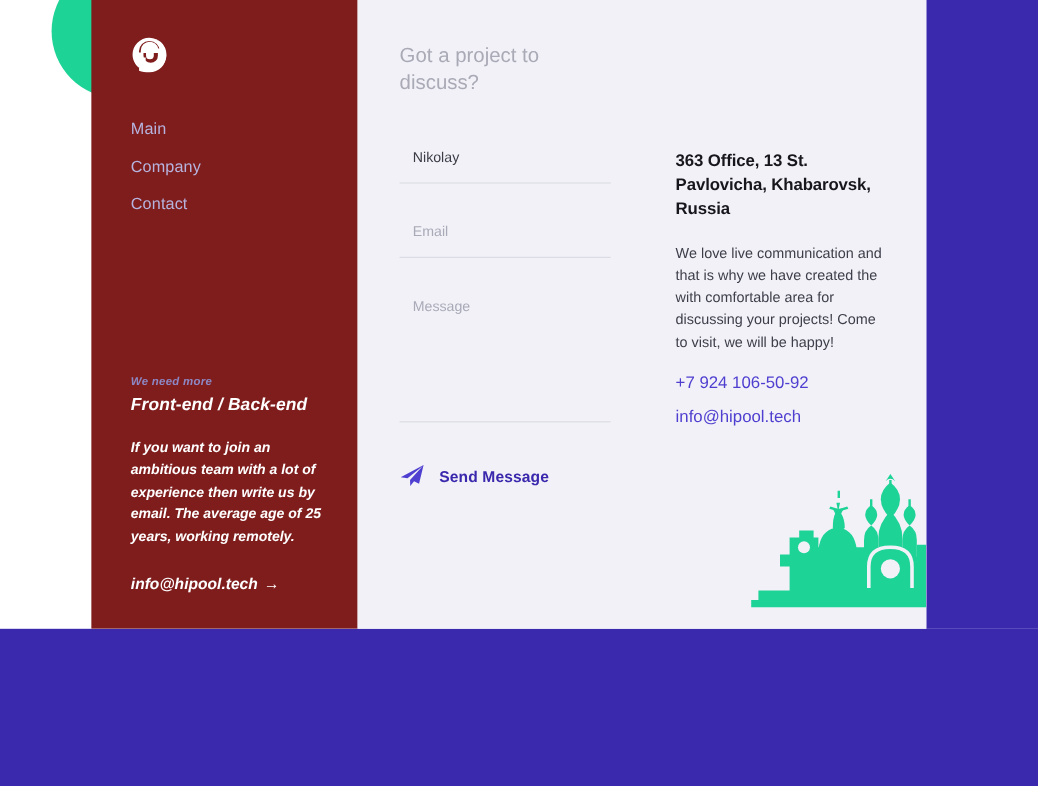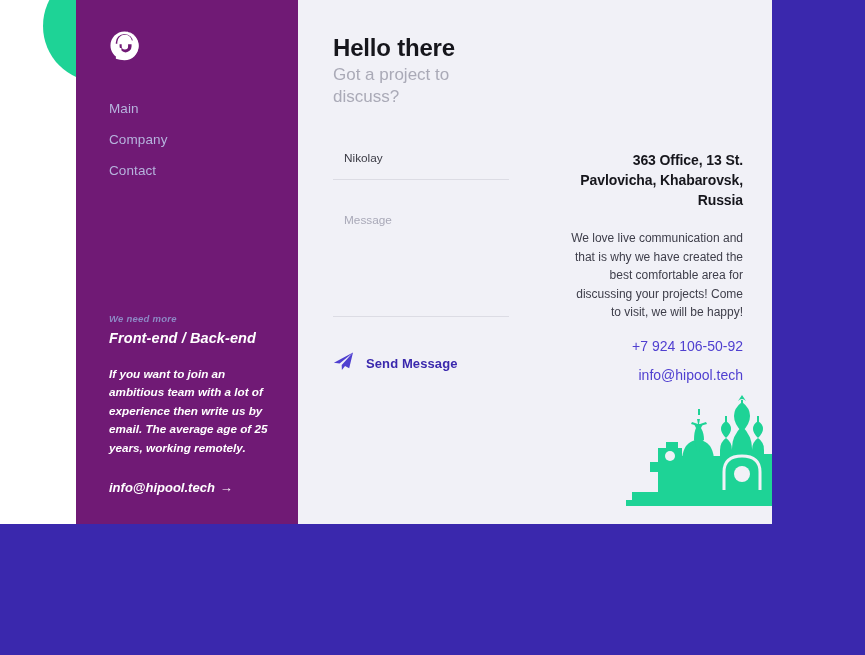--- a/index.html
+++ b/index.html
@@ -56,21 +56,21 @@
     width: 696px;
     height: 524px;
     display: flex;
     overflow: hidden;
   }
 
   
   .sidebar {
     width: 222px;
     height: 100%;
-    background: #701a75;
+    background: #7f1d1d;
     position: relative;
     padding: 30px 0 0 33px;
     flex: 0 0 222px;
   }
 
   .logo {
     width: 31px;
     height: 31px;
     margin-bottom: 38px;
   }
@@ -195,21 +195,20 @@
     font-weight: bold;
     color: #3a28ad;
     letter-spacing: 0.1px;
   }
 
   
   .contact {
     margin-left: 54px;
     width: 180px;
     flex: 0 0 180px;
-    text-align: right;
   }
   .address {
     font-size: 14px;
     font-weight: bold;
     color: #16161c;
     line-height: 1.42;
     letter-spacing: -0.1px;
   }
   .blurb {
     font-size: 12px;
@@ -272,42 +271,42 @@
       <div class="sidebar-promo">
         <div class="promo-eyebrow">We need more</div>
         <div class="promo-title">Front-end / Back-end</div>
         <div class="promo-body">If you want to join an ambitious team with a lot of experience then write us by email. The average age of 25 years, working remotely.</div>
         <a class="promo-email" href="#"><span>info@hipool.tech</span><span class="arrow">→</span></a>
       </div>
     </aside>
 
     <section class="main">
 
-      <h1 class="headline">Hello there</h1>
       <p class="subhead">Got a project to discuss?</p>
 
       <div class="content-cols">
 
         <form class="form">
           <input class="field name-field" type="text" value="Nikolay" style="">
+          <input class="field email-field" type="text" placeholder="Email" style="">
           <textarea class="field message-field" placeholder="Message" style=""></textarea>
 
           <button class="send-btn" type="submit">
             <span class="plane">
               <svg viewBox="0 0 22 20" width="21" height="19" aria-hidden="true">
                 <path fill="#4f3fd0" d="M21 0.6 0.9 11.2l6.0 1.0L20.3 1.3 9.1 13.7l0.2 5.3 3.3-4.2 4.4 2.2z"></path>
               </svg>
             </span>
             <span class="send-label">Send Message</span>
           </button>
         </form>
 
         <div class="contact">
           <div class="address">363 Office, 13 St. Pavlovicha, Khabarovsk, Russia</div>
-          <p class="blurb">We love live communication and that is why we have created the best comfortable area for discussing your projects! Come to visit, we will be happy!</p>
+          <p class="blurb">We love live communication and that is why we have created the with comfortable area for discussing your projects! Come to visit, we will be happy!</p>
           <a class="contact-link phone-link" href="#">+7 924 106-50-92</a>
           <a class="contact-link email-link" href="#">info@hipool.tech</a>
         </div>
       </div>
 
       <div class="skyline">
         <svg viewBox="0 0 152 130" width="152" height="130" preserveAspectRatio="none" aria-hidden="true">
           <g fill="#1ed396">
 
             <path d="M0 112 h6 v-6 h6 v-8 h26 v-22 h22 v-14 h40 v14 h44 v-16 h8 v52 z"></path>

